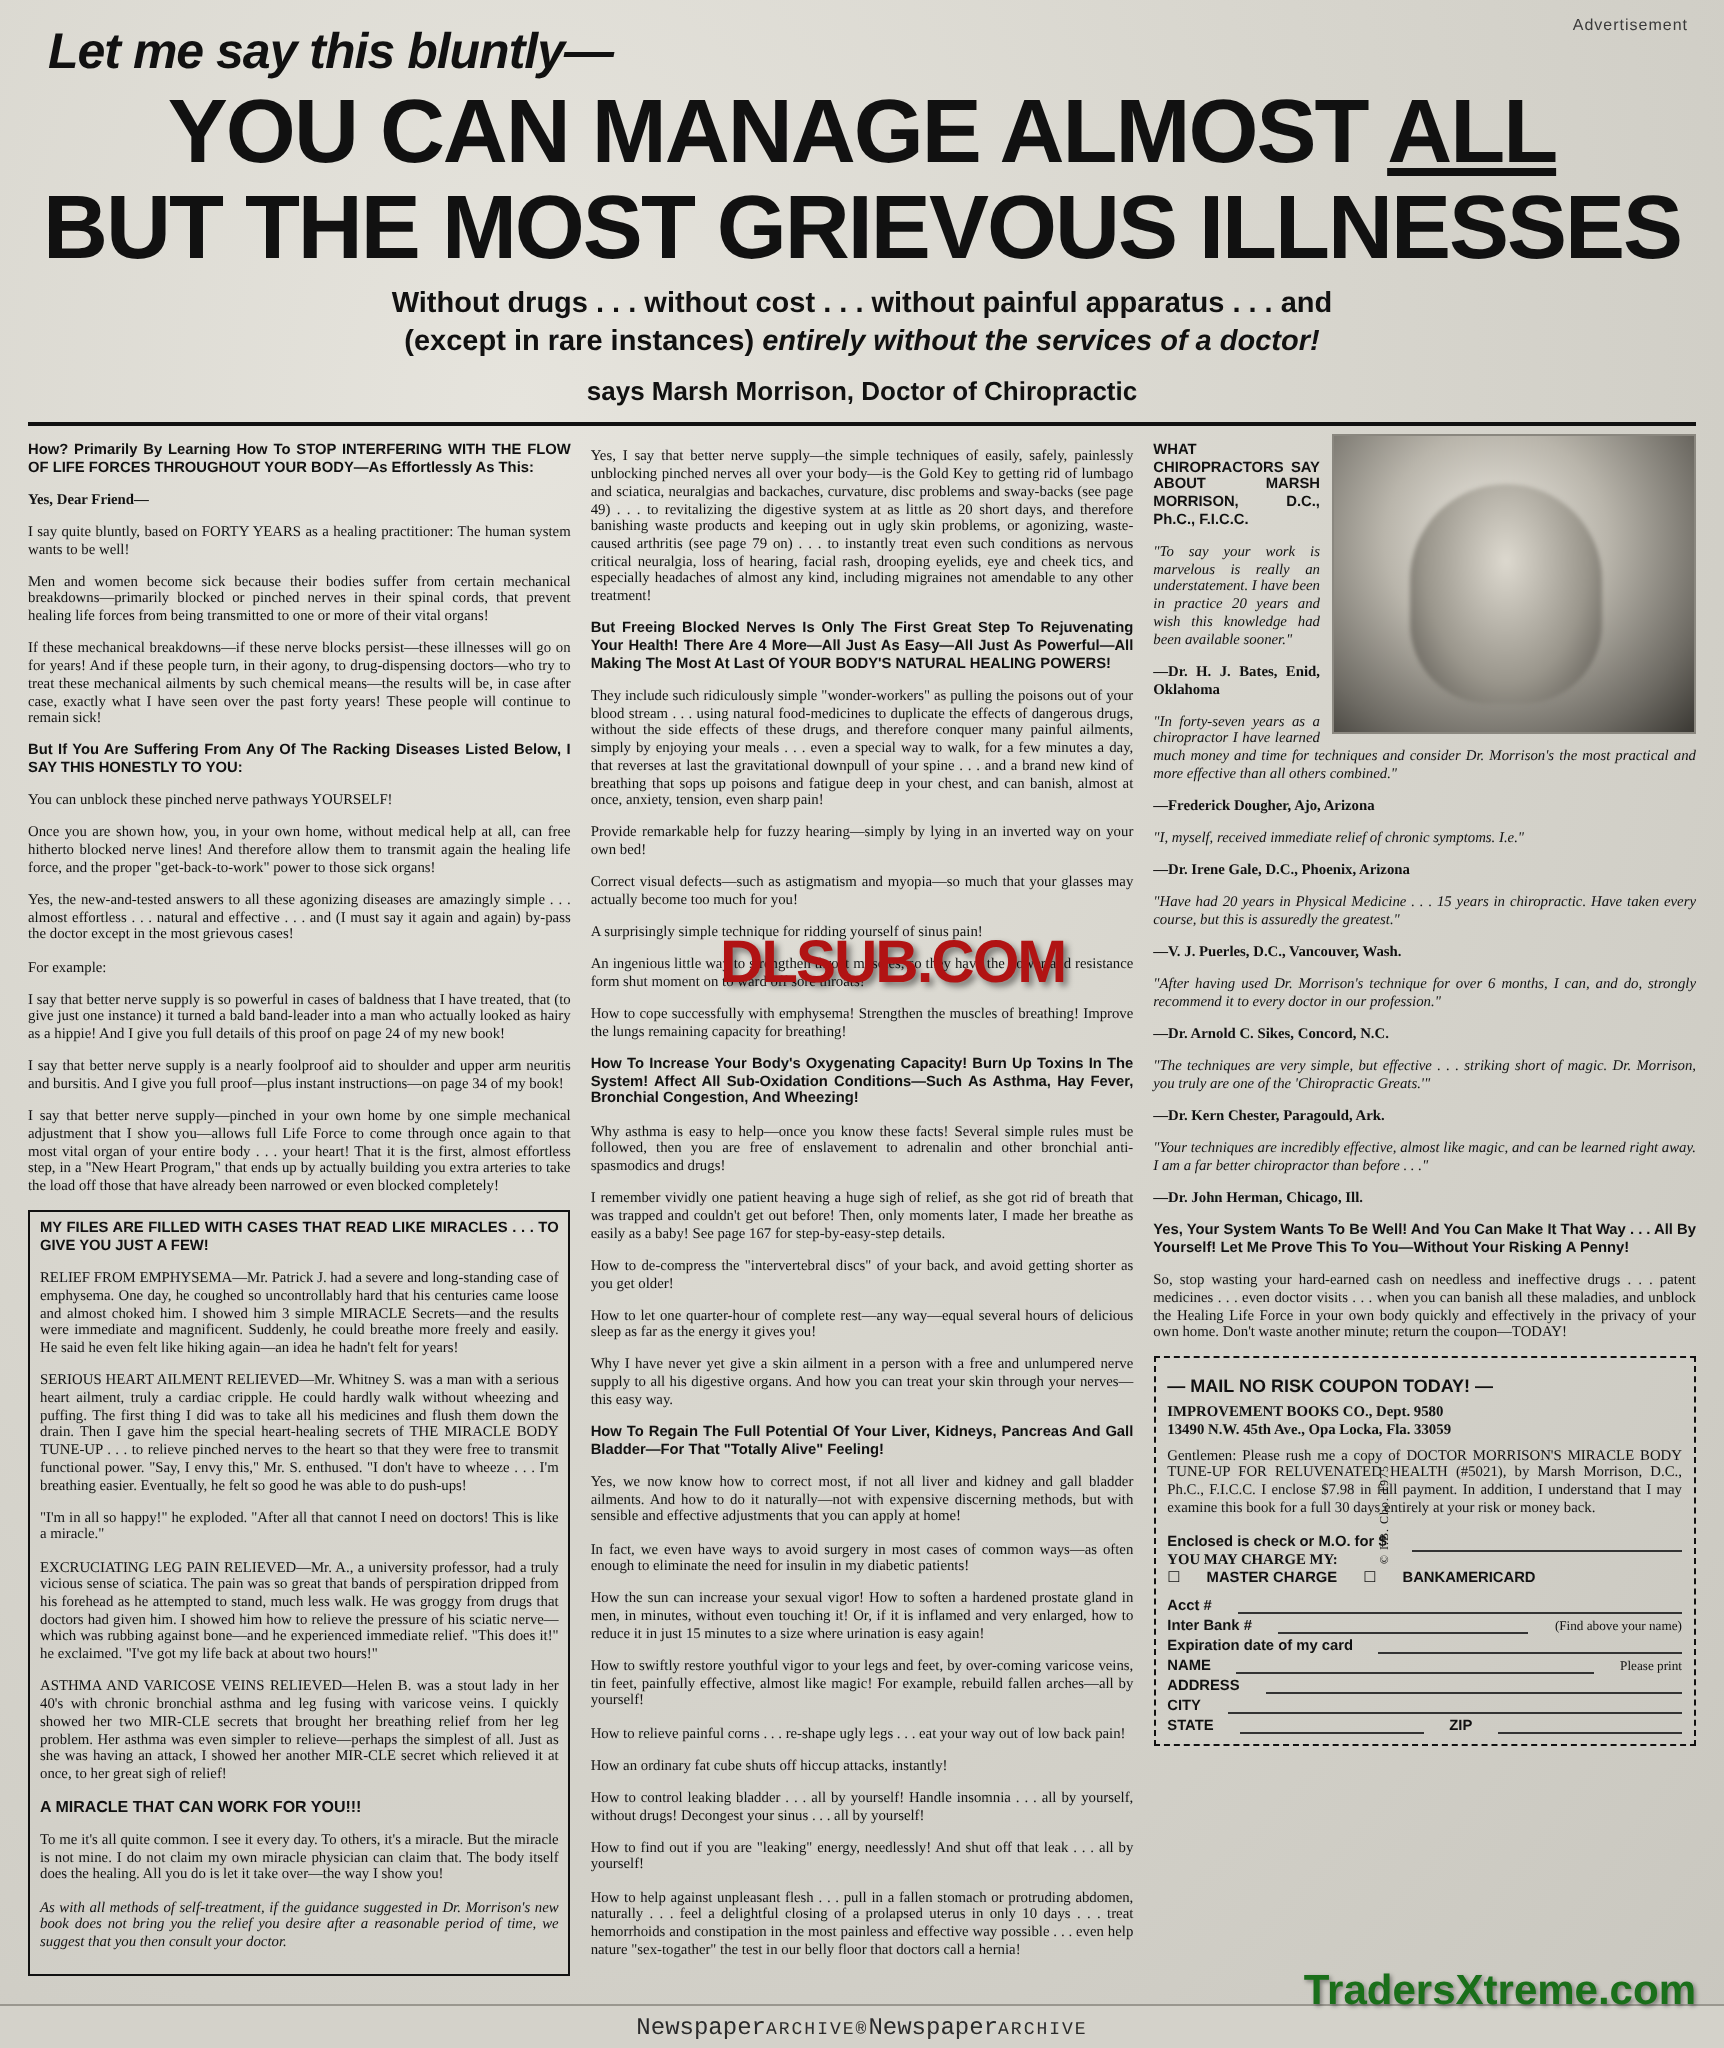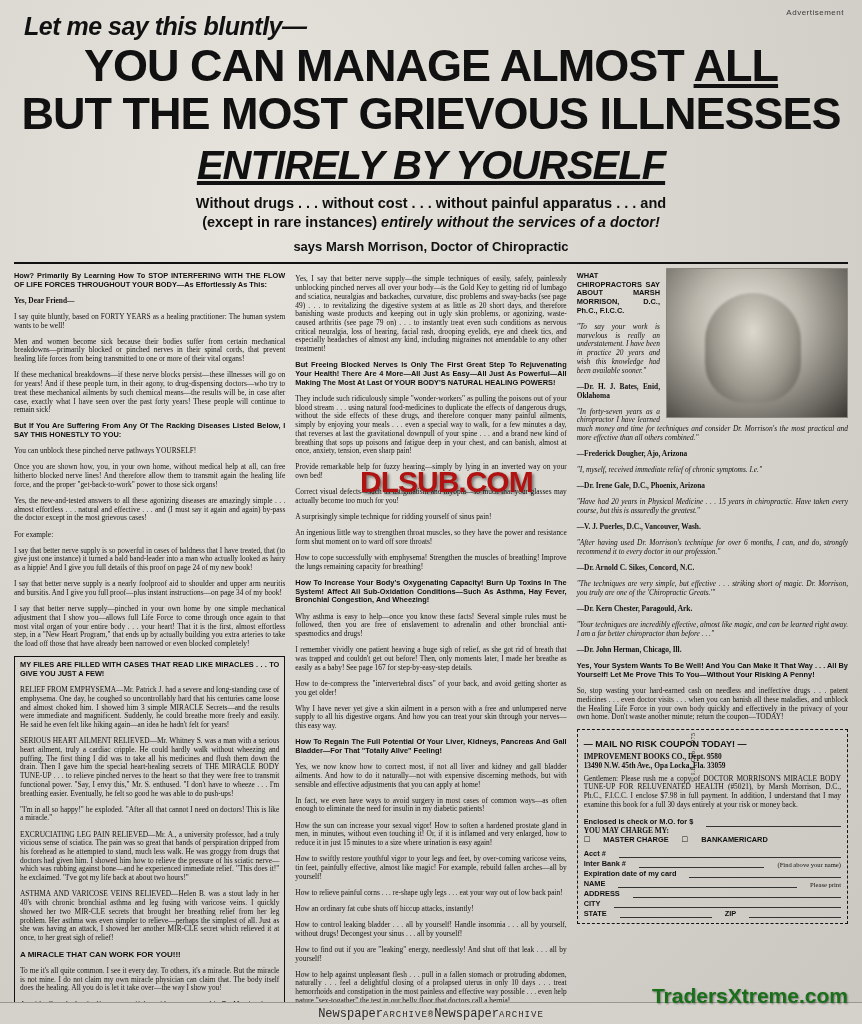--- a/index.html
+++ b/index.html
@@ -163,21 +163,20 @@
   <div class="adv-label">Advertisement</div>
 
   <div class="hd1">Let me say this bluntly—</div>
 
   <div class="hd2">
     <span>YOU CAN MANAGE ALMOST </span><u>ALL</u>
   </div>
 
   <div class="hd3">BUT THE MOST GRIEVOUS ILLNESSES</div>
 
-  <div class="hd4">ENTIRELY BY YOURSELF</div>
 
   <div class="subhead">
     <div>Without drugs . . . without cost . . . without painful apparatus . . . and</div>
     <div>
       <span>(except in rare instances) </span><span class="ital">entirely without the services of a doctor!</span>
     </div>
   </div>
 
   <div class="says">says Marsh Morrison, Doctor of Chiropractic</div>
 
@@ -219,20 +218,21 @@
       <p>They include such ridiculously simple "wonder-workers" as pulling the poisons out of your blood stream . . . using natural food-medicines to duplicate the effects of dangerous drugs, without the side effects of these drugs, and therefore conquer many painful ailments, simply by enjoying your meals . . . even a special way to walk, for a few minutes a day, that reverses at last the gravitational downpull of your spine . . . and a brand new kind of breathing that sops up poisons and fatigue deep in your chest, and can banish, almost at once, anxiety, tension, even sharp pain!</p>
       <p>Provide remarkable help for fuzzy hearing—simply by lying in an inverted way on your own bed!</p>
       <p>Correct visual defects—such as astigmatism and myopia—so much that your glasses may actually become too much for you!</p>
       <p>A surprisingly simple technique for ridding yourself of sinus pain!</p>
       <p>An ingenious little way to strengthen throat muscles, so they have the power and resistance form shut moment on to ward off sore throats!</p>
       <p>How to cope successfully with emphysema! Strengthen the muscles of breathing! Improve the lungs remaining capacity for breathing!</p>
       <div class="chead">How To Increase Your Body's Oxygenating Capacity! Burn Up Toxins In The System! Affect All Sub-Oxidation Conditions—Such As Asthma, Hay Fever, Bronchial Congestion, And Wheezing!</div>
       <p>Why asthma is easy to help—once you know these facts! Several simple rules must be followed, then you are free of enslavement to adrenalin and other bronchial anti-spasmodics and drugs!</p>
       <p>I remember vividly one patient heaving a huge sigh of relief, as she got rid of breath that was trapped and couldn't get out before! Then, only moments later, I made her breathe as easily as a baby! See page 167 for step-by-easy-step details.</p>
       <p>How to de-compress the "intervertebral discs" of your back, and avoid getting shorter as you get older!</p>
+      <p>How to let one quarter-hour of complete rest—any way—equal several hours of delicious sleep as far as the energy it gives you!</p>
       <p>Why I have never yet give a skin ailment in a person with a free and unlumpered nerve supply to all his digestive organs. And how you can treat your skin through your nerves—this easy way.</p>
       <div class="chead">How To Regain The Full Potential Of Your Liver, Kidneys, Pancreas And Gall Bladder—For That "Totally Alive" Feeling!</div>
       <p>Yes, we now know how to correct most, if not all liver and kidney and gall bladder ailments. And how to do it naturally—not with expensive discerning methods, but with sensible and effective adjustments that you can apply at home!</p>
       <p>In fact, we even have ways to avoid surgery in most cases of common ways—as often enough to eliminate the need for insulin in my diabetic patients!</p>
       <p>How the sun can increase your sexual vigor! How to soften a hardened prostate gland in men, in minutes, without even touching it! Or, if it is inflamed and very enlarged, how to reduce it in just 15 minutes to a size where urination is easy again!</p>
       <p>How to swiftly restore youthful vigor to your legs and feet, by over-coming varicose veins, tin feet, painfully effective, almost like magic! For example, rebuild fallen arches—all by yourself!</p>
       <p>How to relieve painful corns . . . re-shape ugly legs . . . eat your way out of low back pain!</p>
       <p>How an ordinary fat cube shuts off hiccup attacks, instantly!</p>
       <p>How to control leaking bladder . . . all by yourself! Handle insomnia . . . all by yourself, without drugs! Decongest your sinus . . . all by yourself!</p>
       <p>How to find out if you are "leaking" energy, needlessly! And shut off that leak . . . all by yourself!</p>

